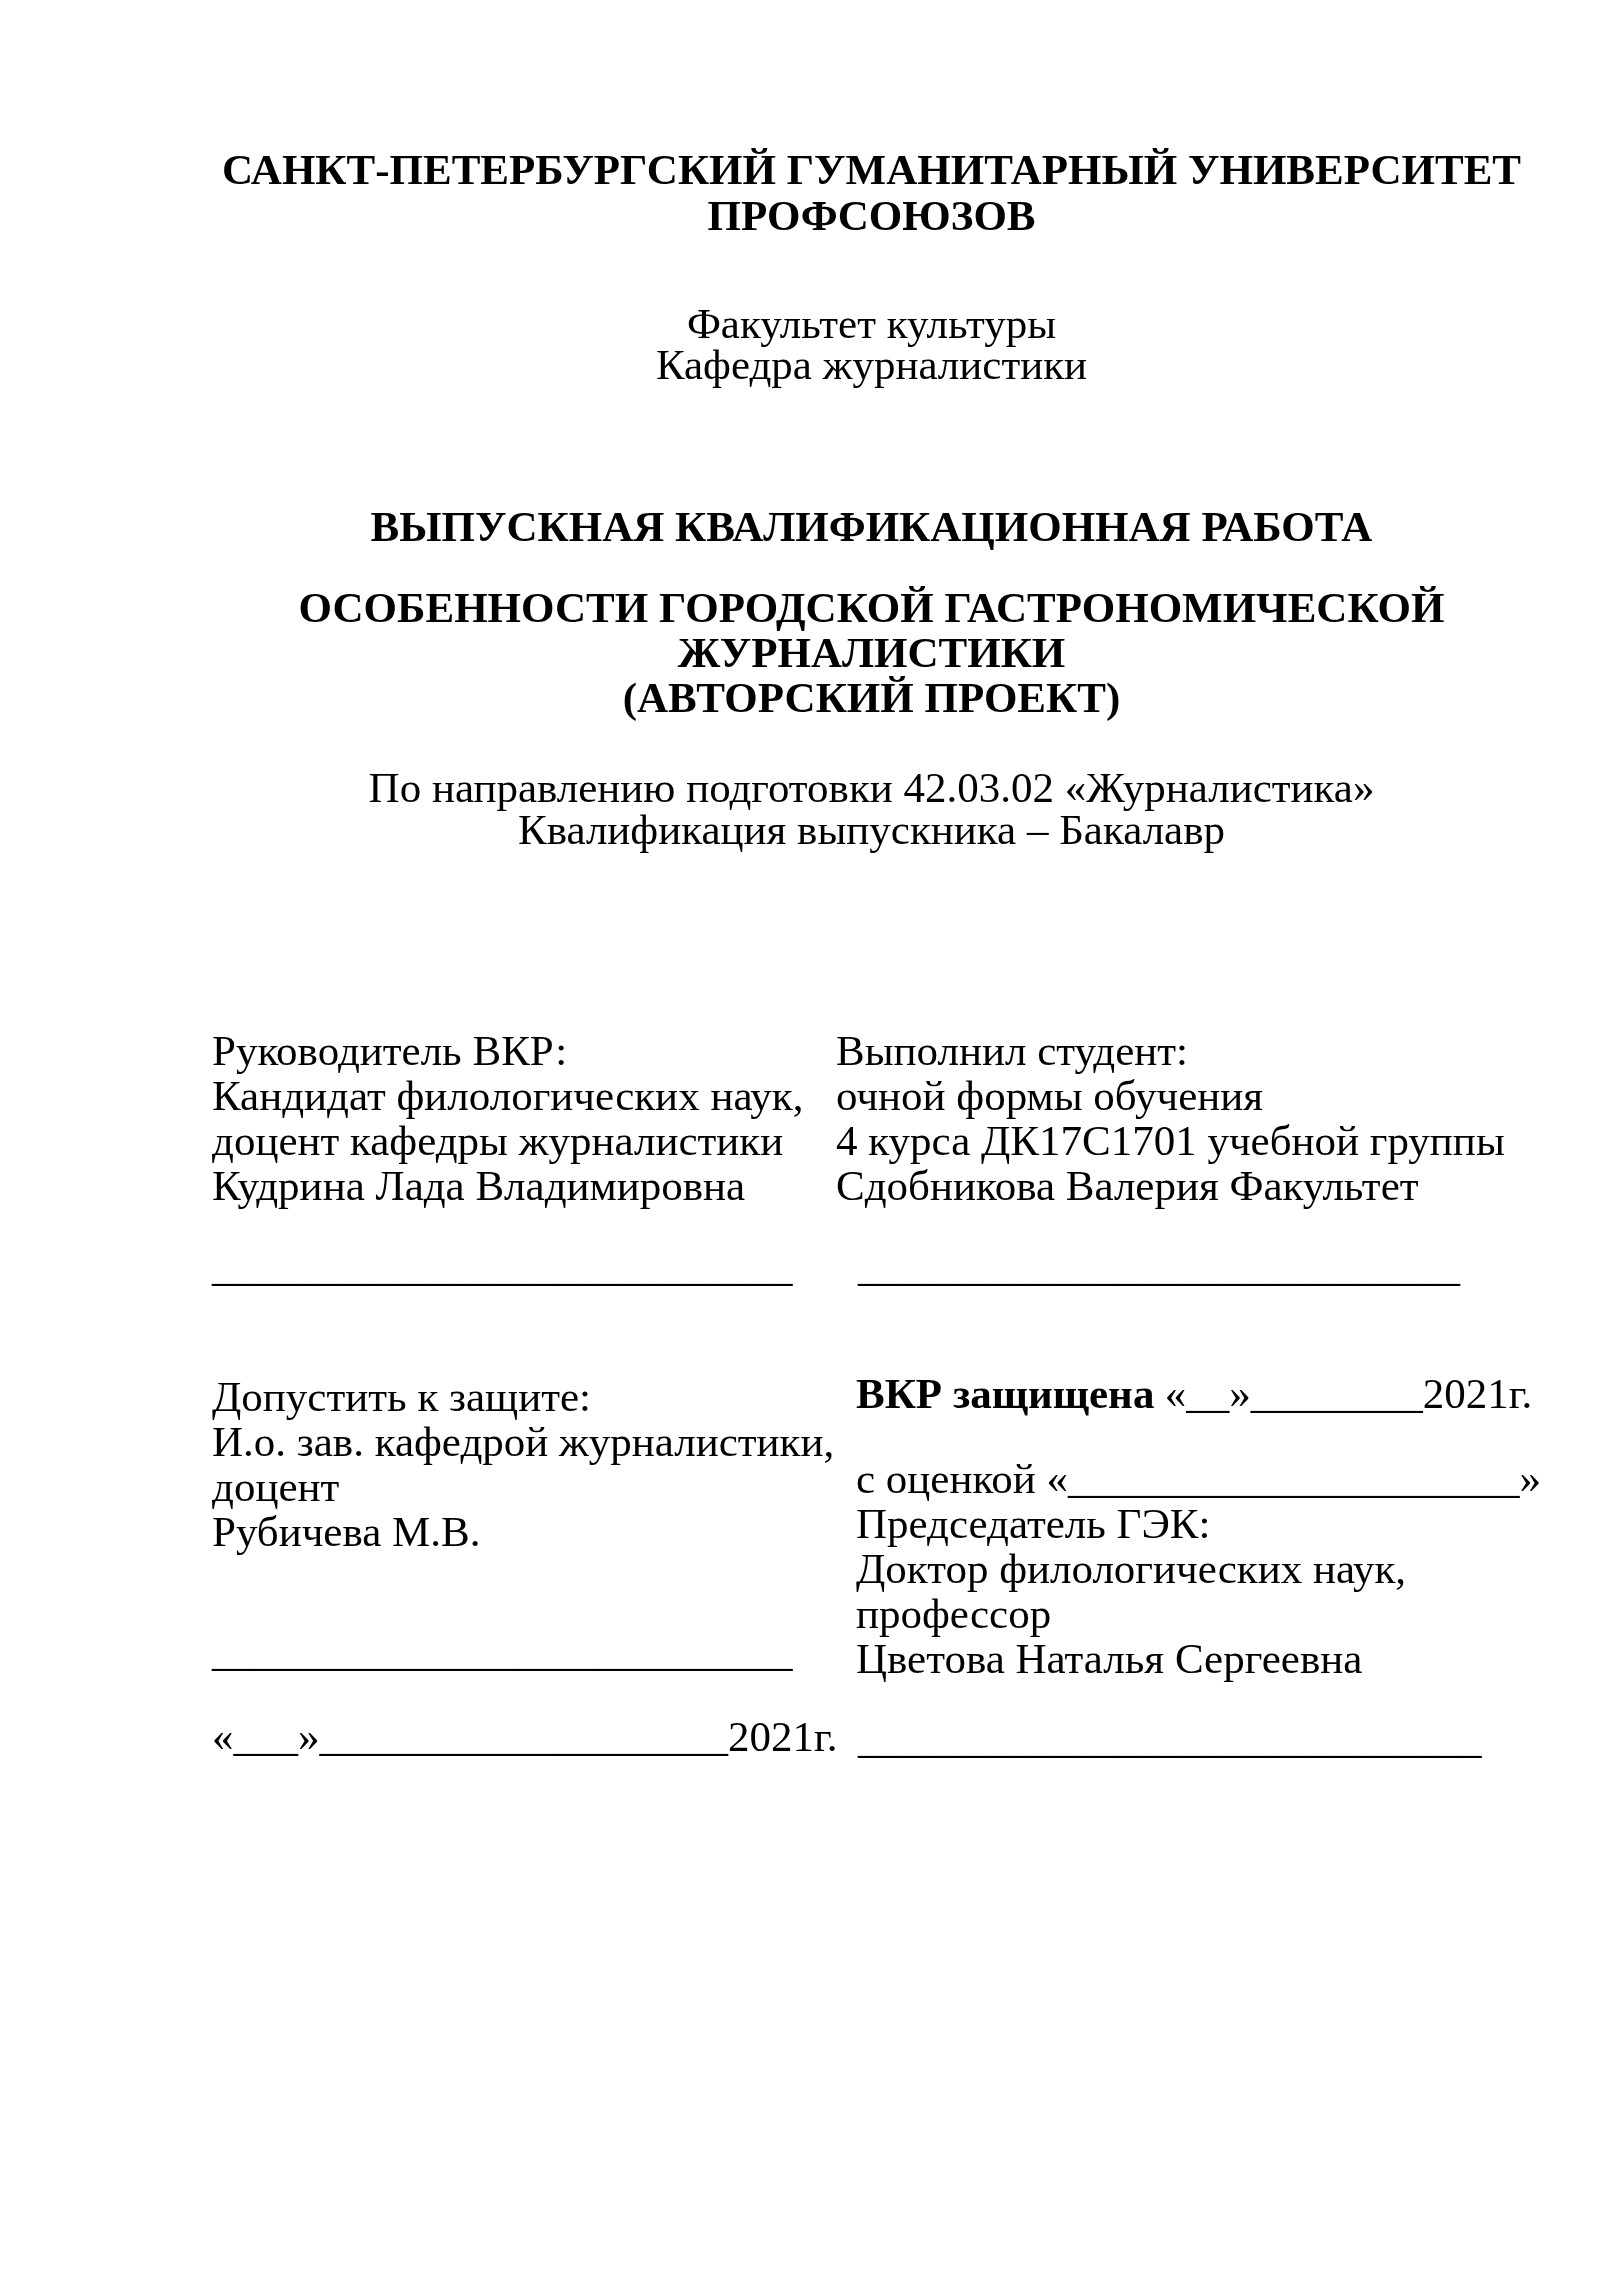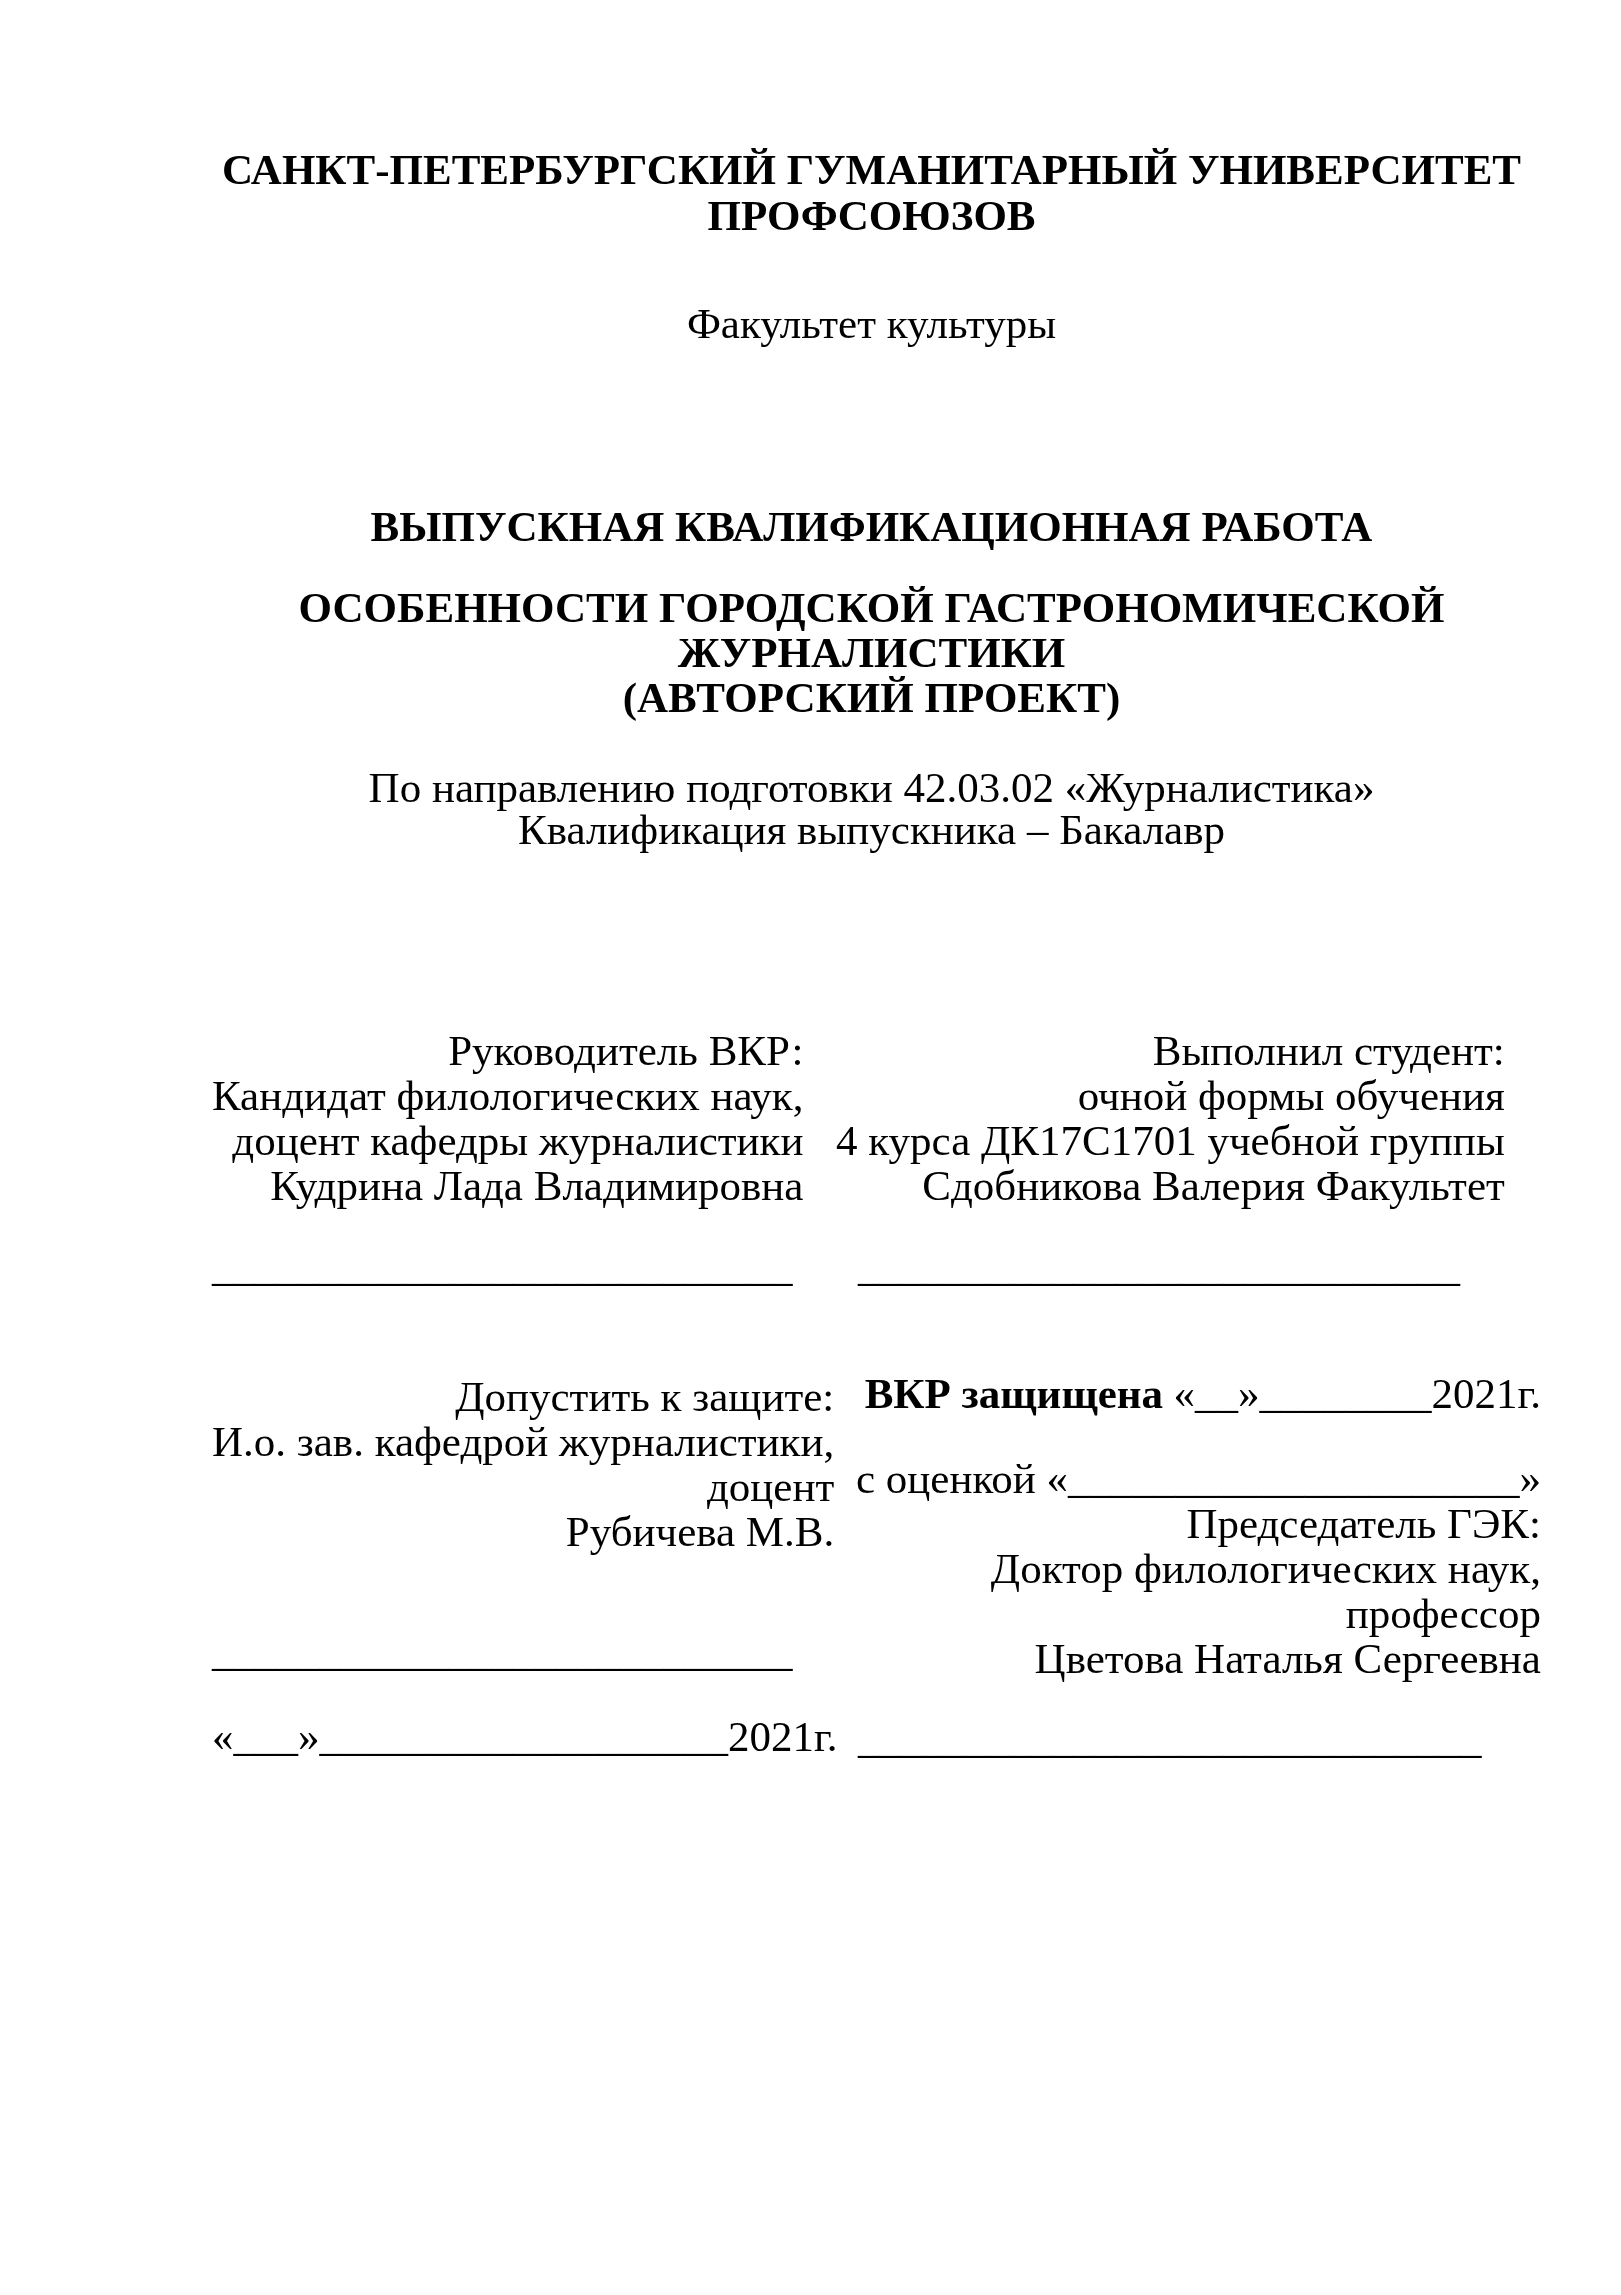--- a/index.html
+++ b/index.html
@@ -23,38 +23,39 @@
     width: 1319px;
     text-align: center;
   }
   .line { white-space: nowrap; }
   .bold { font-weight: bold; }
   .lh59 { line-height: 46px; }
   .lh57 { line-height: 45px; }
   .lh53 { line-height: 42px; }
   .lh52 { line-height: 41px; }
   .col {
-    text-align: right;
+    text-align: left;
     line-height: 45px;
   }
   .spacer51 { height: 40px; }
   .sig { line-height: 45px; white-space: nowrap; }
 </style>
 </head>
 <body>
 
 <div class="page">
 
   <div class="abs center-block bold lh59" style="top:147px">
     <div class="line">САНКТ-ПЕТЕРБУРГСКИЙ ГУМАНИТАРНЫЙ УНИВЕРСИТЕТ</div>
     <div class="line">ПРОФСОЮЗОВ</div>
   </div>
 
   <div class="abs center-block lh52" style="top:303px">
     <div class="line">Факультет культуры</div>
+    <div class="line">Кафедра журналистики</div>
   </div>
 
   <div class="abs center-block bold lh57" style="top:504px">
     <div class="line">ВЫПУСКНАЯ КВАЛИФИКАЦИОННАЯ РАБОТА</div>
   </div>
 
   <div class="abs center-block bold lh57" style="top:585px">
     <div class="line">ОСОБЕННОСТИ ГОРОДСКОЙ ГАСТРОНОМИЧЕСКОЙ</div>
     <div class="line">ЖУРНАЛИСТИКИ</div>
     <div class="line">(АВТОРСКИЙ ПРОЕКТ)</div>

